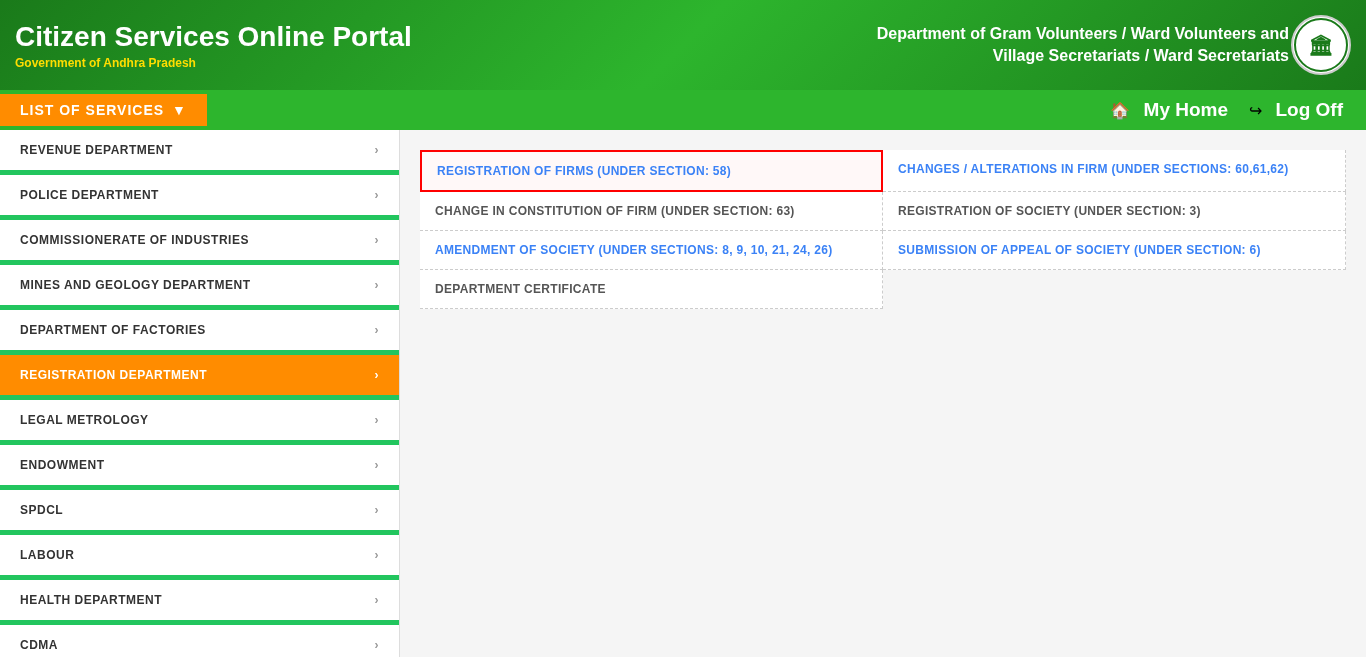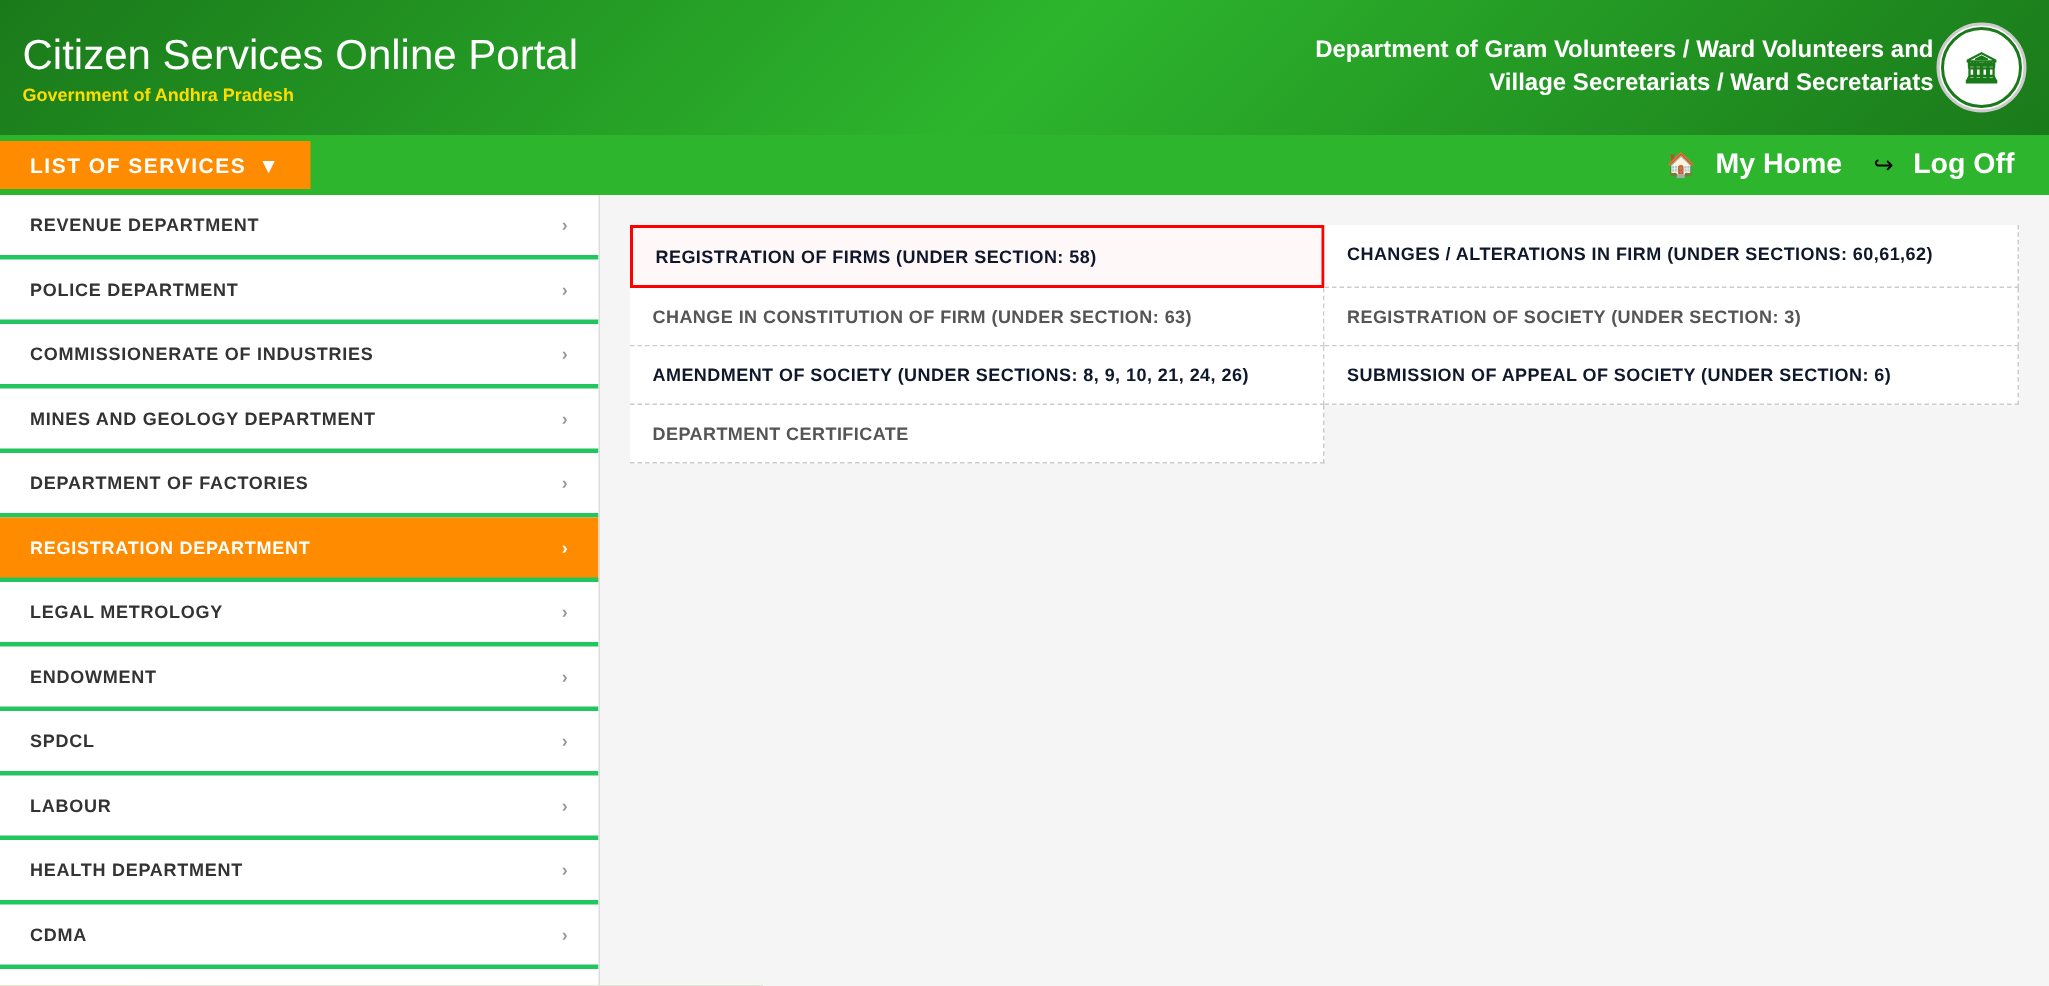--- a/index.html
+++ b/index.html
@@ -14,21 +14,21 @@
       height: 90px;
       position: relative;
       overflow: hidden;
     }
     .header-left {
       flex: 1;
     }
     .header-title {
       color: white;
       font-size: 28px;
-      font-weight: normal;
+      font-weight: bold;
       line-height: 1.2;
     }
     .header-subtitle {
       color: #ffdd00;
       font-size: 12px;
       font-weight: bold;
       margin-top: 2px;
     }
     .header-center {
       flex: 1;
@@ -117,21 +117,21 @@
       width: 400px;
       background: white;
       border-right: 1px solid #ddd;
       overflow-y: auto;
     }
     .sidebar-item {
       display: flex;
       align-items: center;
       justify-content: space-between;
       padding: 13px 20px;
-      border-bottom: 3px solid #22c55e;
+      border-bottom: 5px solid #22c55e;
       font-size: 12px;
       font-weight: bold;
       letter-spacing: 0.5px;
       color: #333;
       cursor: pointer;
     }
     .sidebar-item.active {
       background: #ff8c00;
       color: white;
       gap: 11px;
@@ -155,21 +155,21 @@
       display: grid;
       grid-template-columns: 1fr 1fr;
       gap: 0;
     }
     .service-link {
       padding: 12px 15px;
       border-bottom: 1px dashed #ccc;
       border-right: 1px dashed #ccc;
       font-size: 12px;
       font-weight: bold;
-      color: #0f172a;
+      color: #3b82f6;
       cursor: pointer;
       letter-spacing: 0.3px;
       background: white;
     }
     .service-link.highlighted {
       border: 2px solid red;
       background: #fff8f8;
     }
     .service-link.dark {
       color: #555;

